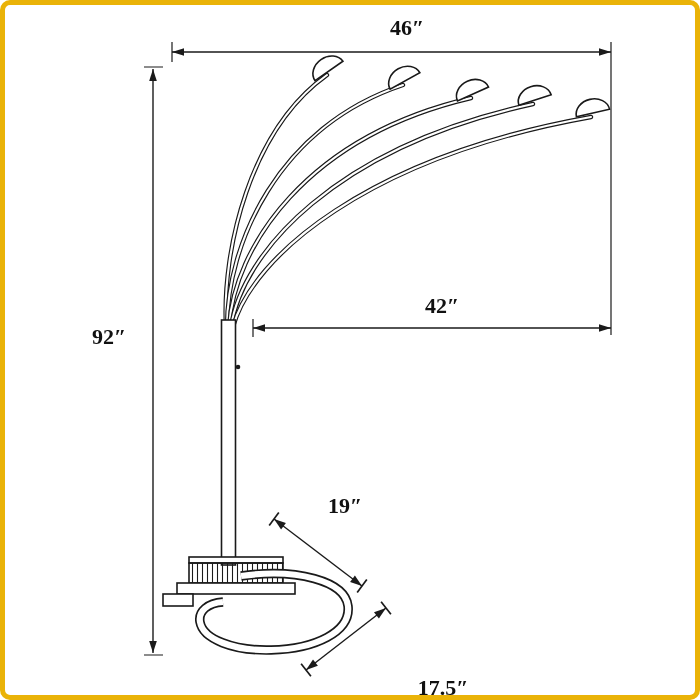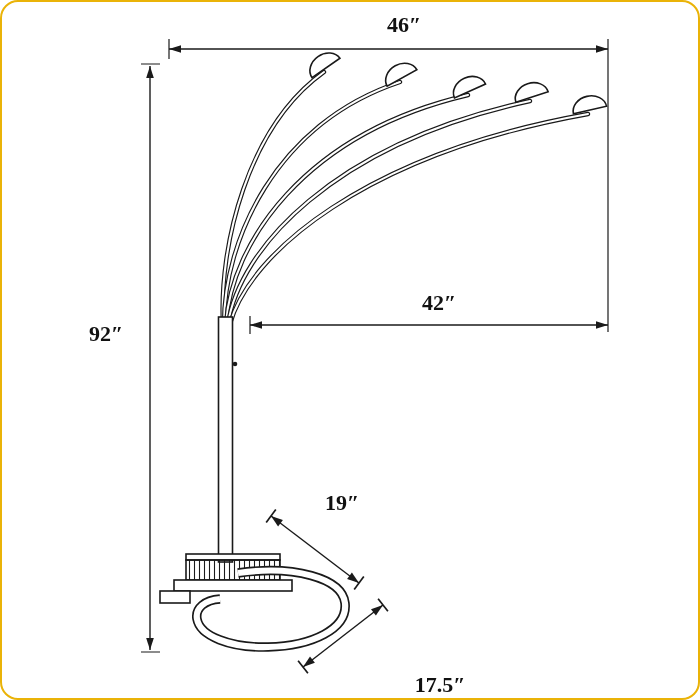--- a/index.html
+++ b/index.html
@@ -1,18 +1,18 @@
 <!DOCTYPE html>
 <html><head>
 <meta charset="utf-8">
 <style>
   html,body{margin:0;padding:0;background:#ffffff;}
   .frame{
     width:700px;height:700px;box-sizing:border-box;
-    background:#ffffff;border:2px solid #eab308;border-radius:18px;
+    background:#ffffff;border:5px solid #eab308;border-radius:10px;
     overflow:hidden;position:relative;
     font-family:"Liberation Serif", serif;
   }
   svg{display:block;}
   .dim-line{stroke:#1a1a1a;stroke-width:1.4;fill:none;}
   .ext-line{stroke:#1a1a1a;stroke-width:1.2;fill:none;}
   .tick{stroke:#1a1a1a;stroke-width:1.7;fill:none;}
   .arrowhead{fill:#1a1a1a;stroke:none;}
   .dim-label{font-family:"Liberation Serif", serif;font-weight:bold;font-size:22px;fill:#111111;}
   .outline{fill:#ffffff;stroke:#1a1a1a;stroke-width:1.6;}

